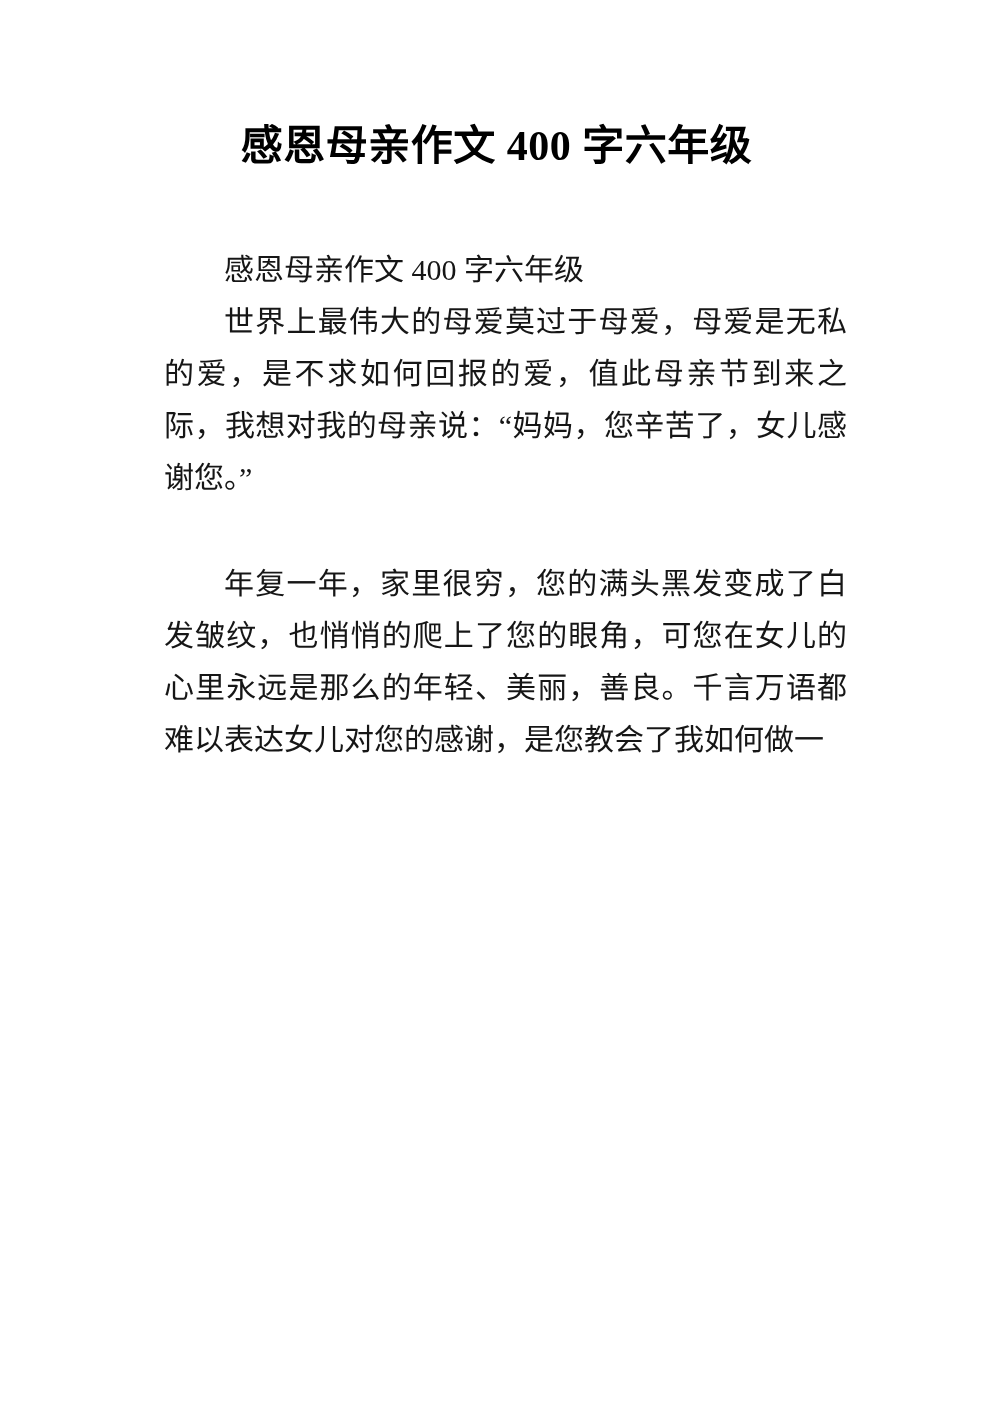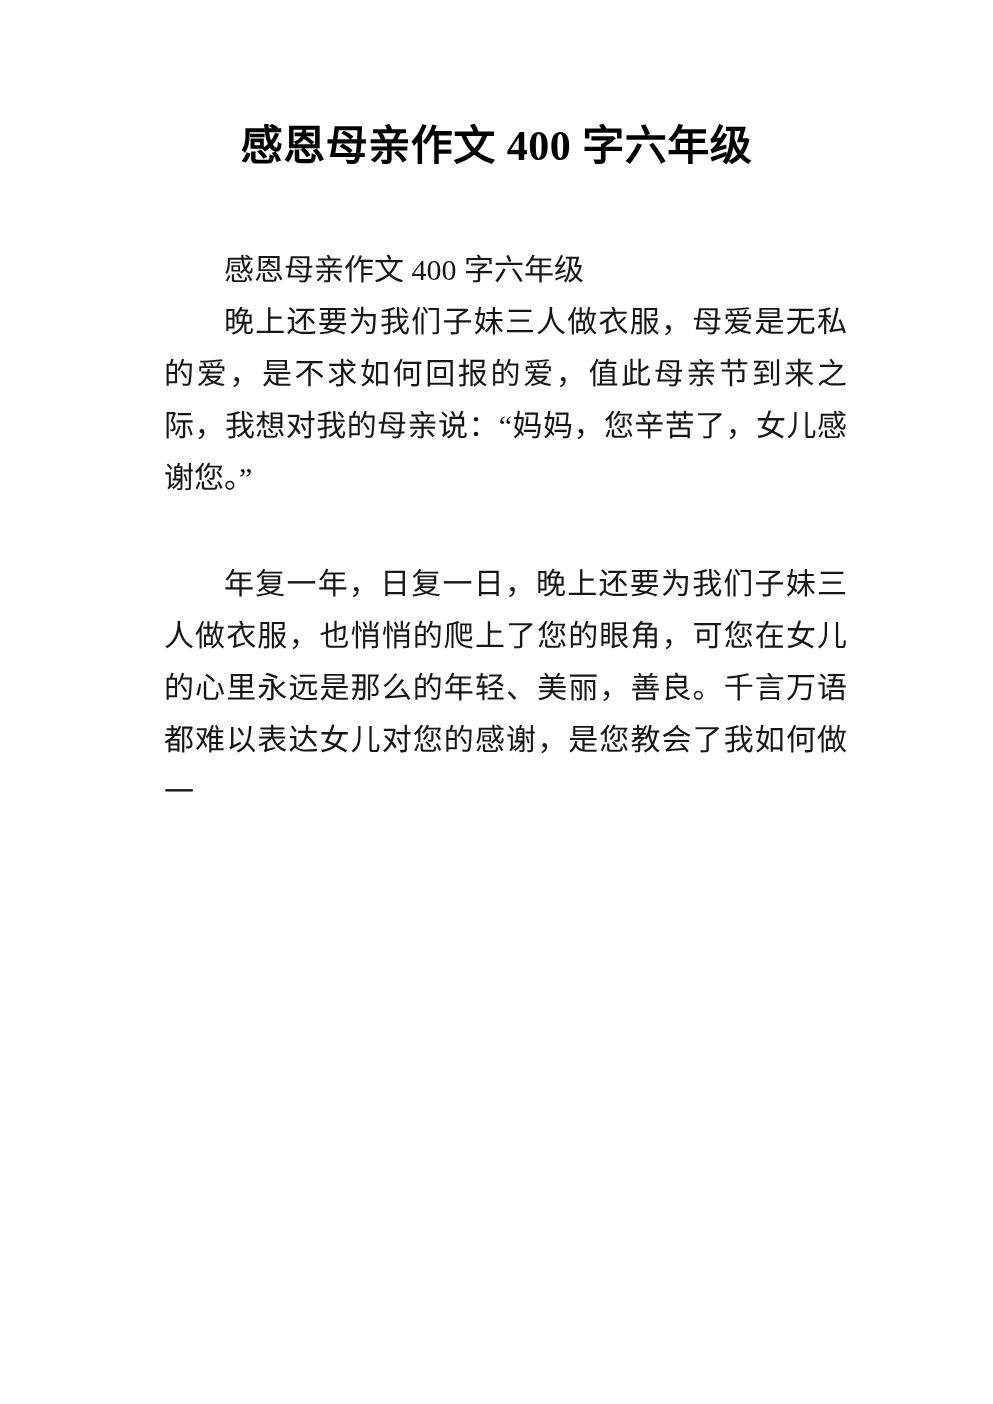--- a/index.html
+++ b/index.html
@@ -49,22 +49,22 @@
 <body>
 
 <div class="page">
 
   <h1 class="doc-title">感恩母亲作文 400 字六年级</h1>
 
   <div class="content">
 
     <p class="para">感恩母亲作文 400 字六年级</p>
 
-    <p class="para">晚上还要为我们子妹三人做衣服，母爱是无私的爱，是不求如何回报的爱，值此母亲节到来之际，我想对我的母亲说：“妈妈，您辛苦了，女儿感谢您。”</p>
+    <p class="para">世界上最伟大的母爱莫过于母爱，母爱是无私的爱，是不求如何回报的爱，值此母亲节到来之际，我想对我的母亲说：“妈妈，您辛苦了，女儿感谢您。”</p>
 
 
     <div class="para-gap"></div>
 
-    <p class="para">年复一年，日复一日，晚上还要为我们子妹三人做衣服，也悄悄的爬上了您的眼角，可您在女儿的心里永远是那么的年轻、美丽，善良。千言万语都难以表达女儿对您的感谢，是您教会了我如何做一</p>
+    <p class="para">年复一年，家里很穷，您的满头黑发变成了白发皱纹，也悄悄的爬上了您的眼角，可您在女儿的心里永远是那么的年轻、美丽，善良。千言万语都难以表达女儿对您的感谢，是您教会了我如何做一</p>
 
   </div>
 
 </div>
 
 </body></html>

